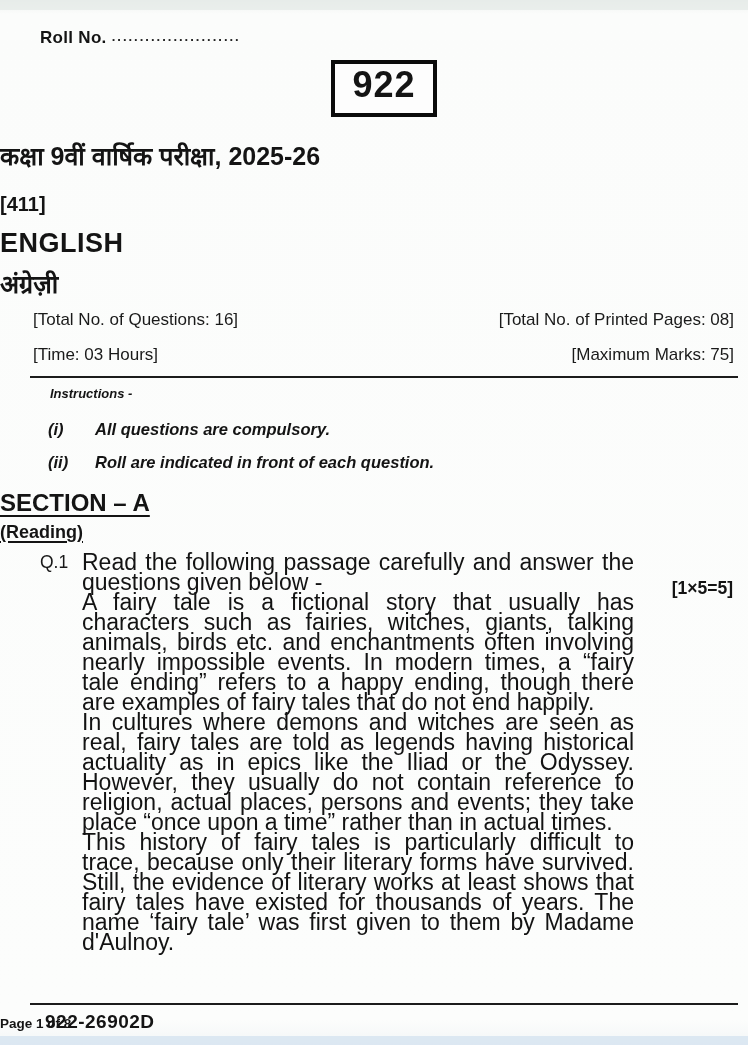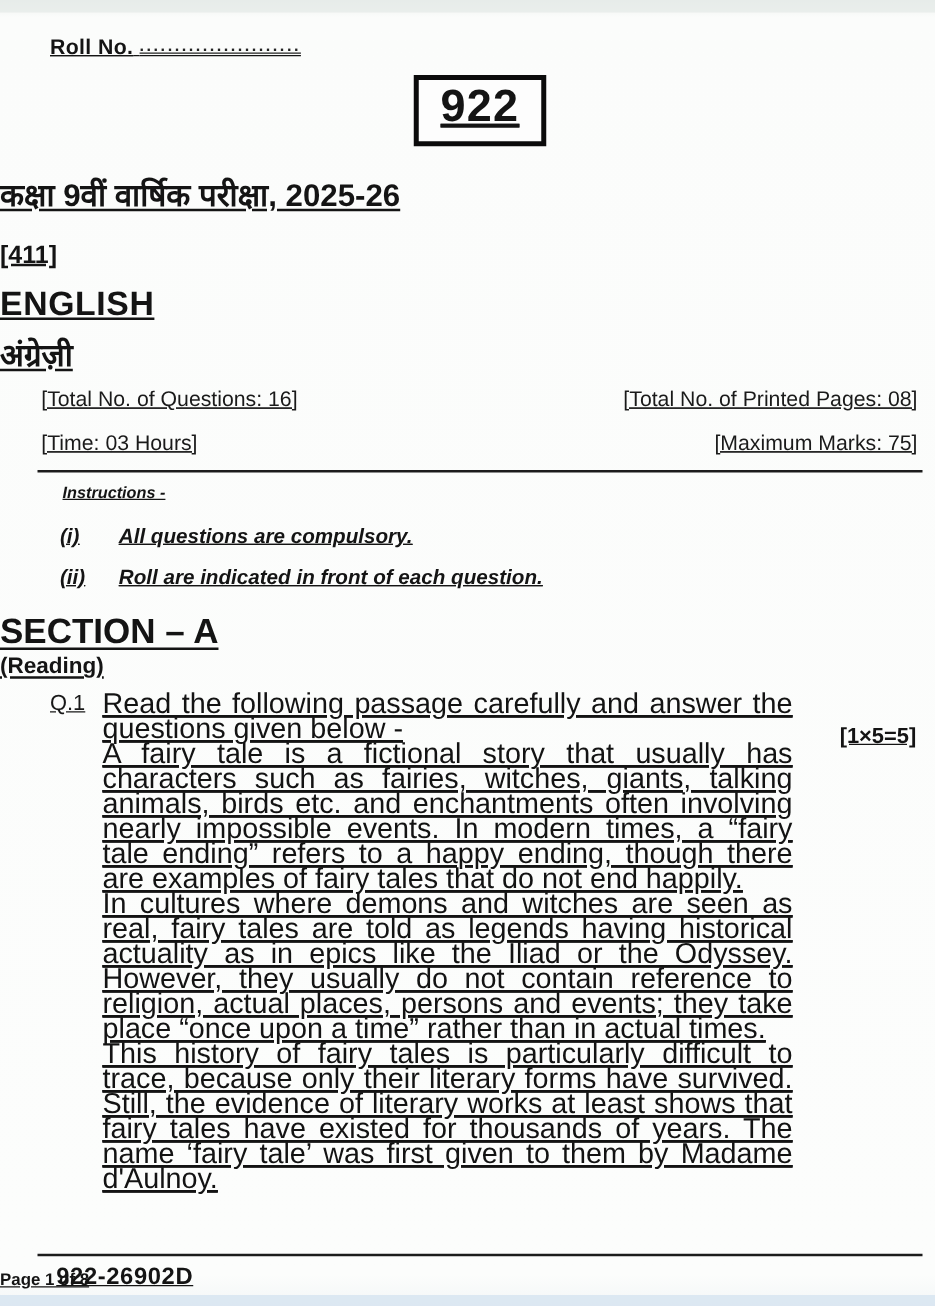--- a/index.html
+++ b/index.html
@@ -1,15 +1,15 @@
 <!DOCTYPE html>
 <html><head>
 <meta charset="utf-8">
 <style>
-  * { margin: 0; padding: 0; box-sizing: border-box; text-decoration: underline; }
+  * { margin: 0; padding: 0; box-sizing: border-box; }
   html, body { width: 748px; height: 1045px; }
   body {
     font-family: "Liberation Sans", "DejaVu Sans", sans-serif;
     background: #fafbfa;
     color: #141414;
     position: relative;
     overflow: hidden;
   }
   .page {
     position: absolute;
@@ -58,21 +58,21 @@
   .rule-header { top: 376px; }
   .rule-footer { top: 1003px; }
 
   .instr-head { top: 386px; left: 50px; font-size: 13px; font-weight: bold; font-style: italic; }
   .instr-item { left: 48px; right: 40px; display: flex; font-size: 16.5px; font-weight: bold; font-style: italic; }
   .instr-item .num { width: 47px; flex: none; }
   .instr-item-1 { top: 420px; }
   .instr-item-2 { top: 453px; }
 
   .section-title {
-    top: 489px; font-size: 28px; font-weight: bold;
+    top: 489px; font-size: 24px; font-weight: bold;
     text-decoration: underline; text-decoration-thickness: 2px; text-underline-offset: 4px;
   }
   .section-sub {
     top: 522px; font-size: 18px; font-weight: bold;
     text-decoration: underline; text-decoration-thickness: 2px; text-underline-offset: 3px;
   }
 
   .q1 { top: 552px; left: 40px; right: 15px; }
   .q1 .qnum { position: absolute; left: 0; top: 0; font-size: 17.5px; color: #181818; }
   .q1 .qbody { margin-left: 42px; width: 552px; font-size: 23px; line-height: 20px; text-align: justify; color: #131313; }

